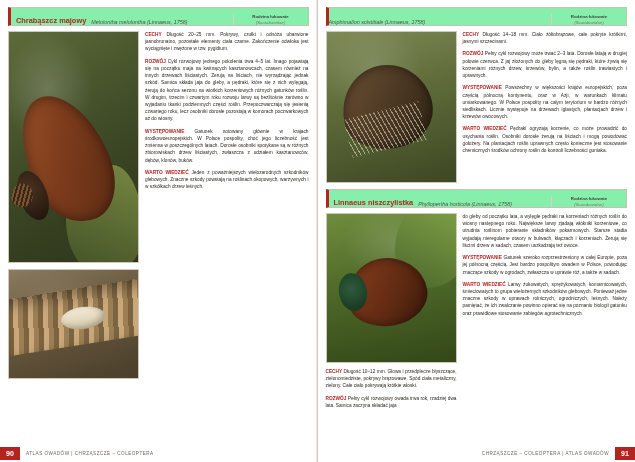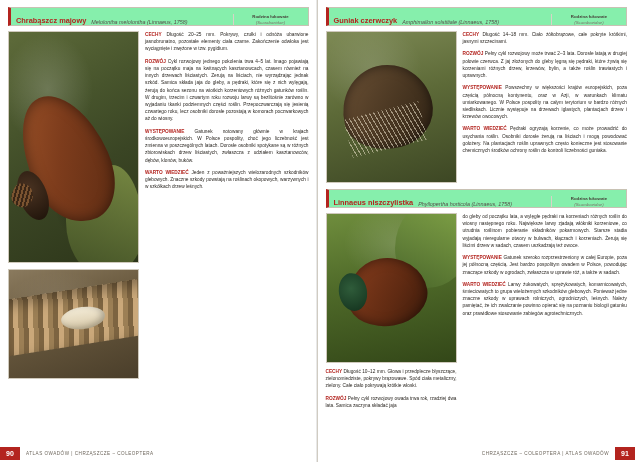--- a/index.html
+++ b/index.html
@@ -270,21 +270,20 @@
       <div class="pnum">90</div>
       <div class="ftxt">ATLAS OWADÓW | CHRZĄSZCZE – COLEOPTERA</div>
     </div>
   </div>
 
   <div class="gutter-shadow"></div>
 
   <div class="page right">
 
     <div class="sp-head">
-      <div class="sp-name">Guniak czerwczyk</div>
       <div class="sp-latin">Amphimallon solstitiale (Linnaeus, 1758)</div>
       <div class="sp-fam">
         <span class="f1">Rodzina łukowate</span>
         <span class="f2">(Scarabaeidae)</span>
       </div>
     </div>
 
     <div class="cols">
       <div class="col-img">
         <div class="photo ph-guniak">

